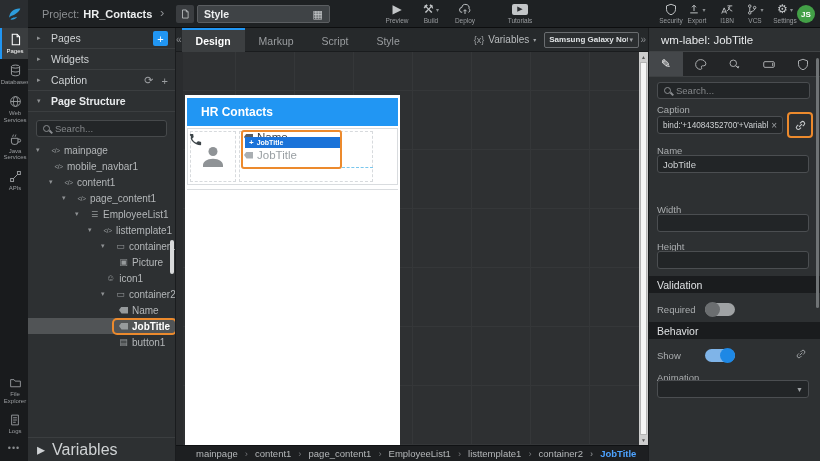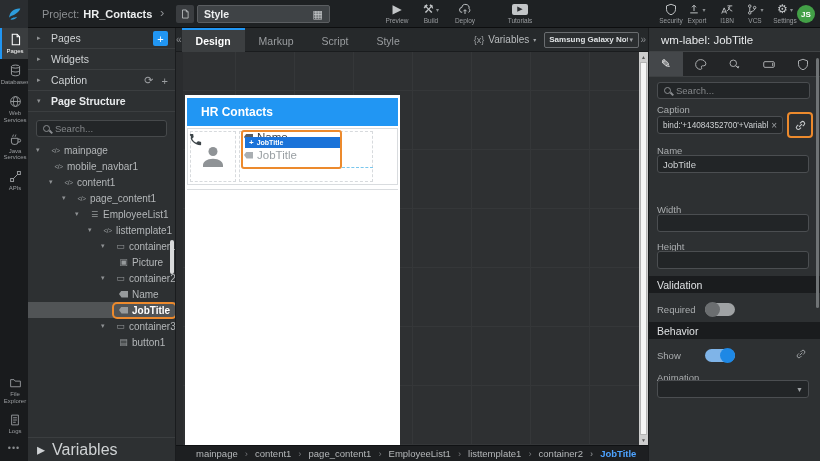--- a/index.html
+++ b/index.html
@@ -382,20 +382,27 @@
       </div>
 
       <div class="tree-row leaf ic-img" style="--depth: 6;">
 
         <span class="lblwrap">
           <span class="t-icon"></span>
           <span class="t-lbl">Picture</span>
         </span>
       </div>
 
+      <div class="tree-row leaf ic-smiley" style="--depth: 5;">
+
+        <span class="lblwrap">
+          <span class="t-icon"></span>
+          <span class="t-lbl">icon1</span>
+        </span>
+      </div>
 
       <div class="tree-row expanded ic-box" style="--depth: 5;">
         <span class="tr-arrow">▾</span>
         <span class="lblwrap">
           <span class="t-icon"></span>
           <span class="t-lbl">container2</span>
         </span>
       </div>
 
       <div class="tree-row leaf ic-tag" style="--depth: 6;">
@@ -407,27 +414,20 @@
       </div>
 
       <div class="tree-row leaf ic-tag selected" style="--depth: 6;">
 
         <span class="lblwrap">
           <span class="t-icon"></span>
           <span class="t-lbl">JobTitle</span>
         </span>
       </div>
 
-      <div class="tree-row expanded ic-box" style="--depth: 5;">
-        <span class="tr-arrow">▾</span>
-        <span class="lblwrap">
-          <span class="t-icon"></span>
-          <span class="t-lbl">container3</span>
-        </span>
-      </div>
 
       <div class="tree-row leaf ic-btn" style="--depth: 6;">
 
         <span class="lblwrap">
           <span class="t-icon"></span>
           <span class="t-lbl">button1</span>
         </span>
       </div>
     </div>
   <div class="tree-scroll"></div>

